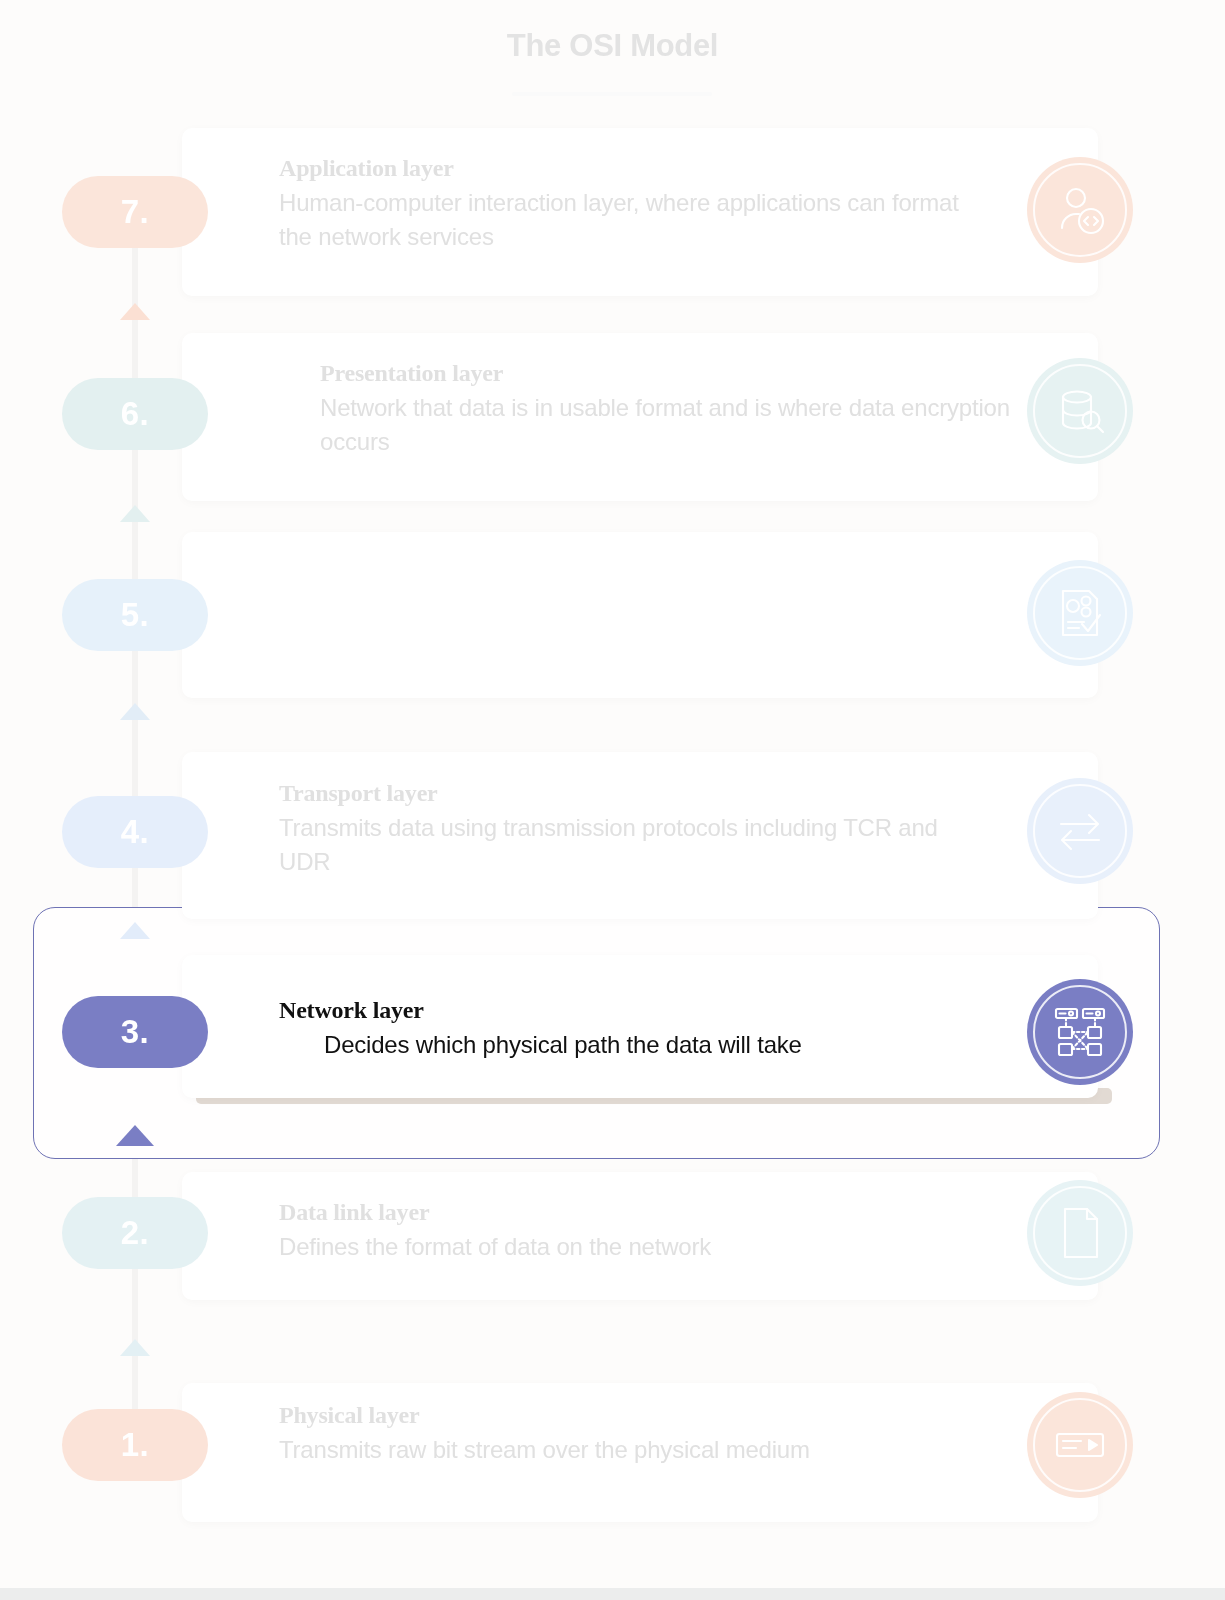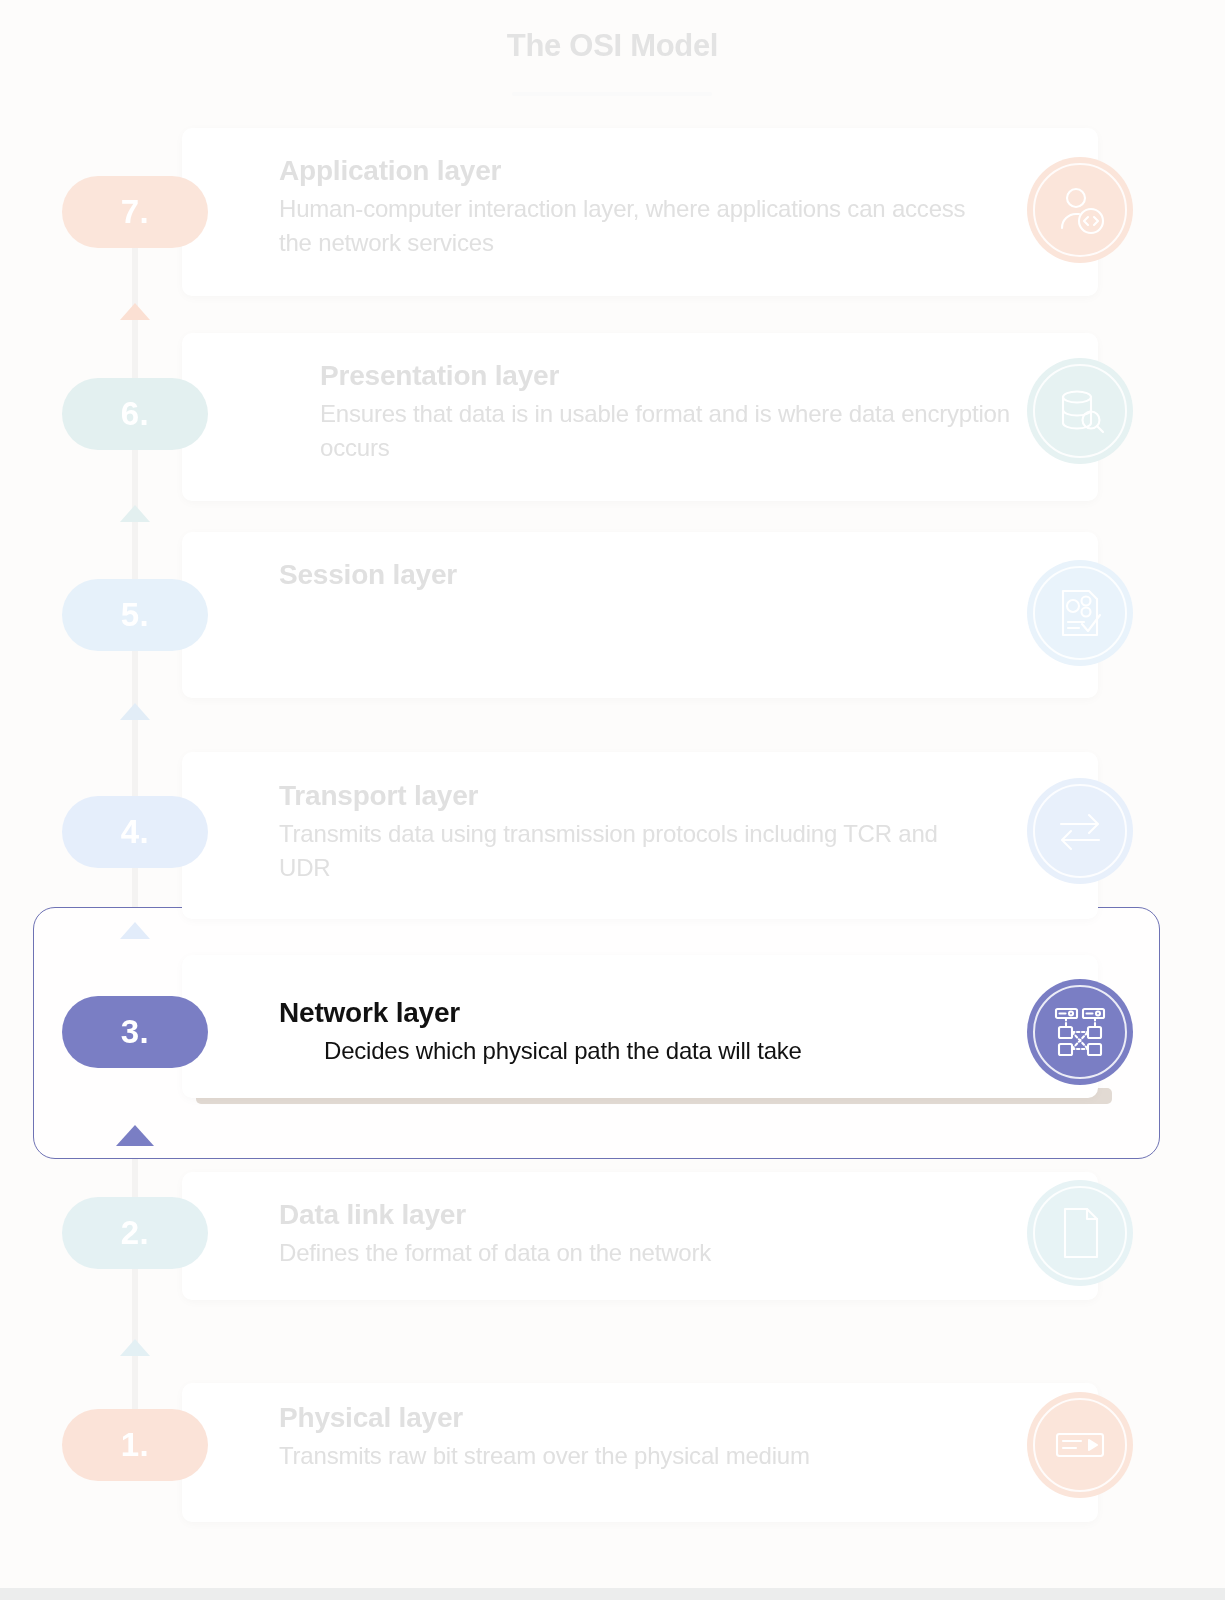--- a/index.html
+++ b/index.html
@@ -103,25 +103,26 @@
     letter-spacing: 0.5px;
   }
 
   
   .text-block {
     position: absolute;
     left: 279px;
     width: 700px;
   }
   .layer-title {
-    font-size: 28px;
+    font-size: 24px;
     font-weight: bold;
     letter-spacing: -0.2px;
     line-height: 1.35;
     color: #e0e0e0;
+    font-family: Liberation Serif, serif;
   }
   .layer-desc {
     font-size: 24px;
     font-weight: normal;
     letter-spacing: -0.2px;
     line-height: 1.42;
     color: #e0e0e0;
     margin-top: 2px;
   }
 
@@ -198,63 +199,62 @@
       <div class="tri" style="top: 922px; border-bottom-color: rgb(226, 236, 250);"></div>
       <div class="tri" style="top: 1125px; border-bottom-color: rgb(122, 126, 196); border-left-width: 19px; border-right-width: 19px; border-bottom-width: 21px; left: 116px;"></div>
       <div class="tri" style="top: 1339px; border-bottom-color: rgb(227, 240, 244);"></div>
       <div class="layer">
         <div class="card" style="top: 128px; height: 168px;"></div>
         <div class="badge" style="top: 176px; background: rgb(251, 229, 218);">
           <span>7.</span>
         </div>
         <div class="text-block" style="top: 152px;">
           <div class="layer-title">Application layer</div>
-          <div class="layer-desc">Human-computer interaction layer, where applications can access the network services</div>
+          <div class="layer-desc">Human-computer interaction layer, where applications can format the network services</div>
         </div>
         <div class="medallion" style="top: 157px; left: 1027px; background: rgb(251, 229, 218);">
           <div class="ring"></div>
           <div style="position: relative; z-index: 2; display: flex;">
             <svg width="58" height="58" viewBox="0 0 58 58">
               <circle cx="25" cy="17" r="9" fill="none" stroke="#ffffff" stroke-width="2.1" stroke-linecap="round" stroke-linejoin="round"></circle>
               <path d="M11 47 a14 14 0 0 1 14 -14 h3" fill="none" stroke="#ffffff" stroke-width="2.1" stroke-linecap="round" stroke-linejoin="round"></path>
               <circle cx="40" cy="40" r="12" fill="none" stroke="#ffffff" stroke-width="2.1" stroke-linecap="round" stroke-linejoin="round"></circle>
               <path d="M37 36 l-4 4 l4 4 M43 36 l4 4 l-4 4" fill="none" stroke="#ffffff" stroke-width="2.1" stroke-linecap="round" stroke-linejoin="round"></path>
             </svg>
           </div>
         </div>
       </div>
       <div class="layer">
         <div class="card" style="top: 333px; height: 168px;"></div>
         <div class="badge" style="top: 378px; background: rgb(227, 240, 240);">
           <span>6.</span>
         </div>
         <div class="text-block" style="top: 357px; margin-left: 41px;">
           <div class="layer-title">Presentation layer</div>
-          <div class="layer-desc">Ensures that data is in usable format and is where data encryption occurs</div>
+          <div class="layer-desc">Network that data is in usable format and is where data encryption occurs</div>
         </div>
         <div class="medallion" style="top: 358px; left: 1027px; background: rgb(230, 242, 242);">
           <div class="ring"></div>
           <div style="position: relative; z-index: 2; display: flex;">
             <svg width="58" height="58" viewBox="0 0 58 58">
               <ellipse cx="26" cy="15" rx="14" ry="5.5" fill="none" stroke="#ffffff" stroke-width="2.1" stroke-linecap="round" stroke-linejoin="round"></ellipse>
               <path d="M12 15 v13 c0 3 6.2 5.5 14 5.5 s14 -2.5 14 -5.5 v-13" fill="none" stroke="#ffffff" stroke-width="2.1" stroke-linecap="round" stroke-linejoin="round"></path>
               <path d="M12 28 v13 c0 3 6.2 5.5 14 5.5 s14 -2.5 14 -5.5 v-13" fill="none" stroke="#ffffff" stroke-width="2.1" stroke-linecap="round" stroke-linejoin="round"></path>
               <circle cx="40" cy="38" r="8.5" fill="none" stroke="#ffffff" stroke-width="2.1" stroke-linecap="round" stroke-linejoin="round"></circle>
               <path d="M46 44 l6 6" fill="none" stroke="#ffffff" stroke-width="2.1" stroke-linecap="round" stroke-linejoin="round"></path>
             </svg>
           </div>
         </div>
       </div>
       <div class="layer">
         <div class="card" style="top: 532px; height: 166px;"></div>
         <div class="badge" style="top: 579px; background: rgb(230, 241, 250);">
           <span>5.</span>
         </div>
         <div class="text-block" style="top: 556px;">
-          <div class="layer-title">Session layer</div>
         </div>
         <div class="medallion" style="top: 560px; left: 1027px; background: rgb(233, 243, 251);">
           <div class="ring"></div>
           <div style="position: relative; z-index: 2; display: flex;">
             <svg width="58" height="58" viewBox="0 0 58 58">
               <path d="M12 7 h26 l8 8 v36 h-34 z" fill="none" stroke="#ffffff" stroke-width="2.1" stroke-linecap="round" stroke-linejoin="round"></path>
               <circle cx="22" cy="22" r="6" fill="none" stroke="#ffffff" stroke-width="2.1" stroke-linecap="round" stroke-linejoin="round"></circle>
               <circle cx="35" cy="17" r="4.5" fill="none" stroke="#ffffff" stroke-width="2.1" stroke-linecap="round" stroke-linejoin="round"></circle>
               <circle cx="35" cy="28" r="4.5" fill="none" stroke="#ffffff" stroke-width="2.1" stroke-linecap="round" stroke-linejoin="round"></circle>
               <path d="M17 38 h16 M17 44 h11" fill="none" stroke="#ffffff" stroke-width="2.1" stroke-linecap="round" stroke-linejoin="round"></path>

